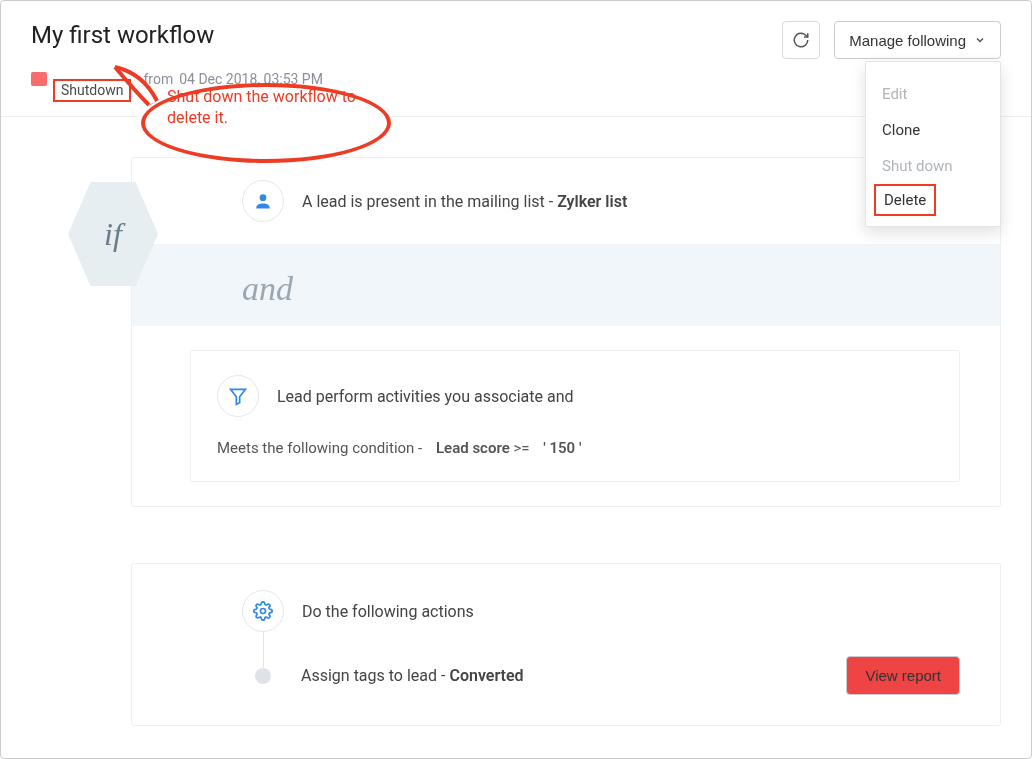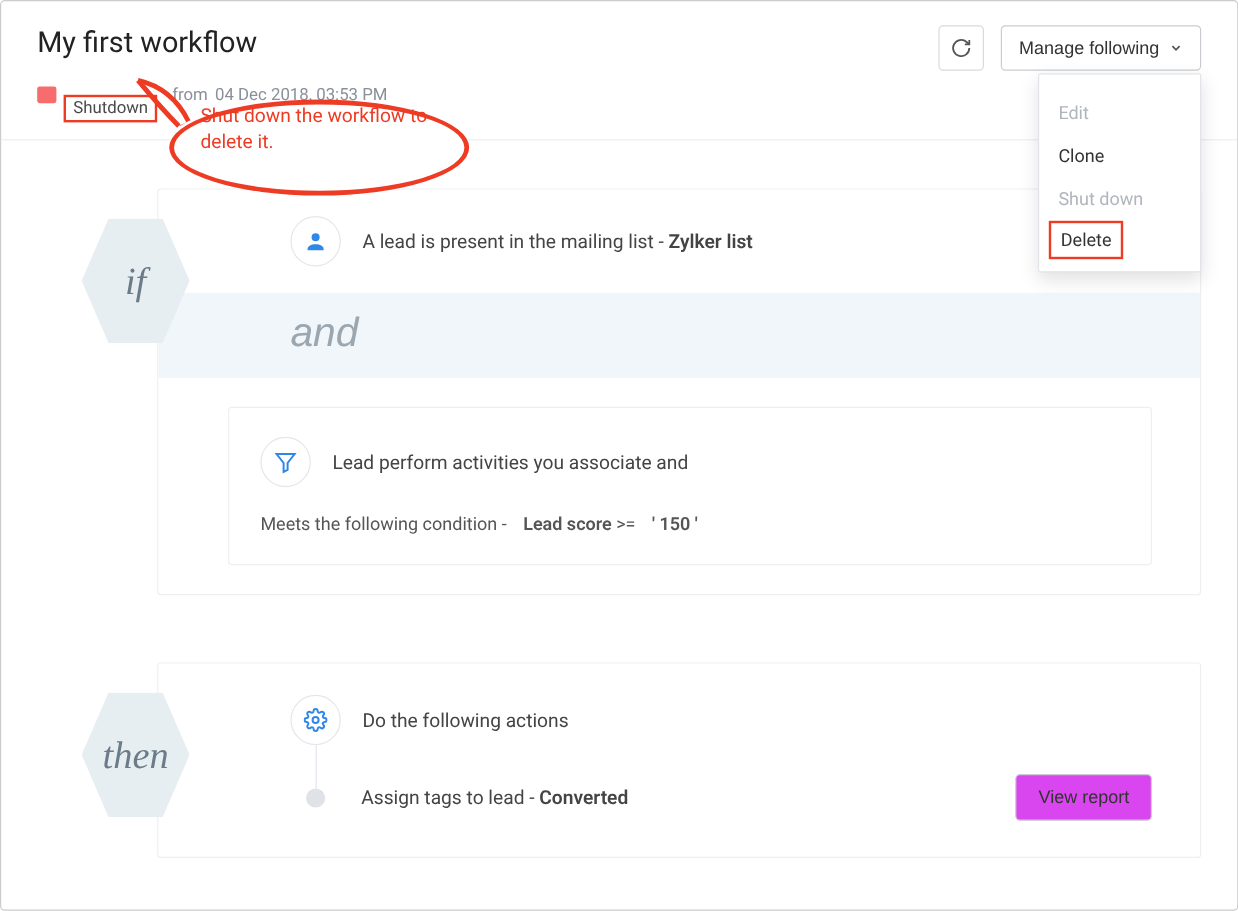--- a/index.html
+++ b/index.html
@@ -148,22 +148,22 @@
     border-radius: 50%;
     display: flex; align-items: center; justify-content: center;
     flex-shrink: 0;
     background:#fff;
   }
   .section-text { font-size: 16px; color: #444; }
   .section-text .bold { font-weight: 600; }
 
   .and-band {
     background: #f0f6fa;
-    padding: 14px 40px 18px 110px;
-    font-family: Liberation Sans, sans-serif;
+    padding: 26px 40px 18px 110px;
+    font-family: Liberation Serif, serif;
     font-style: italic;
     font-size: 34px;
     color: #9aa7b1;
   }
 
   .sub-card {
     margin: 24px 40px 24px 58px;
     border: 1px solid #edeff2;
     border-radius: 3px;
     padding: 24px 26px;
@@ -174,21 +174,21 @@
 
   .then-body { padding: 26px 40px 30px 110px; }
   .then-line { display:flex; align-items:center; gap:18px; position:relative; }
   .timeline {
     position:absolute; left:21px; top:42px; width:1px; height:40px; background:#e3e7ec;
   }
   .dot-row { display:flex; align-items:center; gap:30px; margin-top:24px; justify-content:space-between; }
   .dot-left { display:flex; align-items:center; gap:30px; }
   .gray-dot { width:16px; height:16px; border-radius:50%; background:#dfe3e8; margin-left:13px; }
   .view-report-btn {
-    border:1px solid #c9cdd1; border-radius:4px; background:#d946ef;
+    border:1px solid #c9cdd1; border-radius:4px; background:#ef4444;
     padding:10px 18px; font-size:15px; color:#333; cursor:pointer;
   }
 
   .annotation {
     position: absolute;
     left: 140px;
     top: 82px;
     width: 260px;
     height: 86px;
     z-index: 40;
@@ -296,23 +296,20 @@
         <span class="label">Lead score</span>
         <span>&gt;=</span>
         <span class="label">' 150 '</span>
       </div>
     </div>
   </div>
 
   <div style="height:56px"></div>
 
   <div class="card then">
-    <div class="hex">
-      <span class="hex-text">then</span>
-    </div>
 
     <div class="then-body">
       <div class="then-line">
         <div class="icon-circle">
           <svg width="20" height="20" viewBox="0 0 24 24" fill="none" stroke="#2f87e8" stroke-width="2">
             <circle cx="12" cy="12" r="3"></circle>
             <path d="M19.4 15a1.7 1.7 0 0 0 .34 1.87l.06.06a2 2 0 1 1-2.83 2.83l-.06-.06a1.7 1.7 0 0 0-1.87-.34 1.7 1.7 0 0 0-1 1.55V21a2 2 0 1 1-4 0v-.09a1.7 1.7 0 0 0-1-1.55 1.7 1.7 0 0 0-1.87.34l-.06.06a2 2 0 1 1-2.83-2.83l.06-.06a1.7 1.7 0 0 0 .34-1.87 1.7 1.7 0 0 0-1.55-1H3a2 2 0 1 1 0-4h.09a1.7 1.7 0 0 0 1.55-1 1.7 1.7 0 0 0-.34-1.87l-.06-.06a2 2 0 1 1 2.83-2.83l.06.06a1.7 1.7 0 0 0 1.87.34H9a1.7 1.7 0 0 0 1-1.55V3a2 2 0 1 1 4 0v.09a1.7 1.7 0 0 0 1 1.55 1.7 1.7 0 0 0 1.87-.34l.06-.06a2 2 0 1 1 2.83 2.83l-.06.06a1.7 1.7 0 0 0-.34 1.87V9a1.7 1.7 0 0 0 1.55 1H21a2 2 0 1 1 0 4h-.09a1.7 1.7 0 0 0-1.55 1z"></path>
           </svg>
         </div>
         <div class="section-text">Do the following actions</div>

